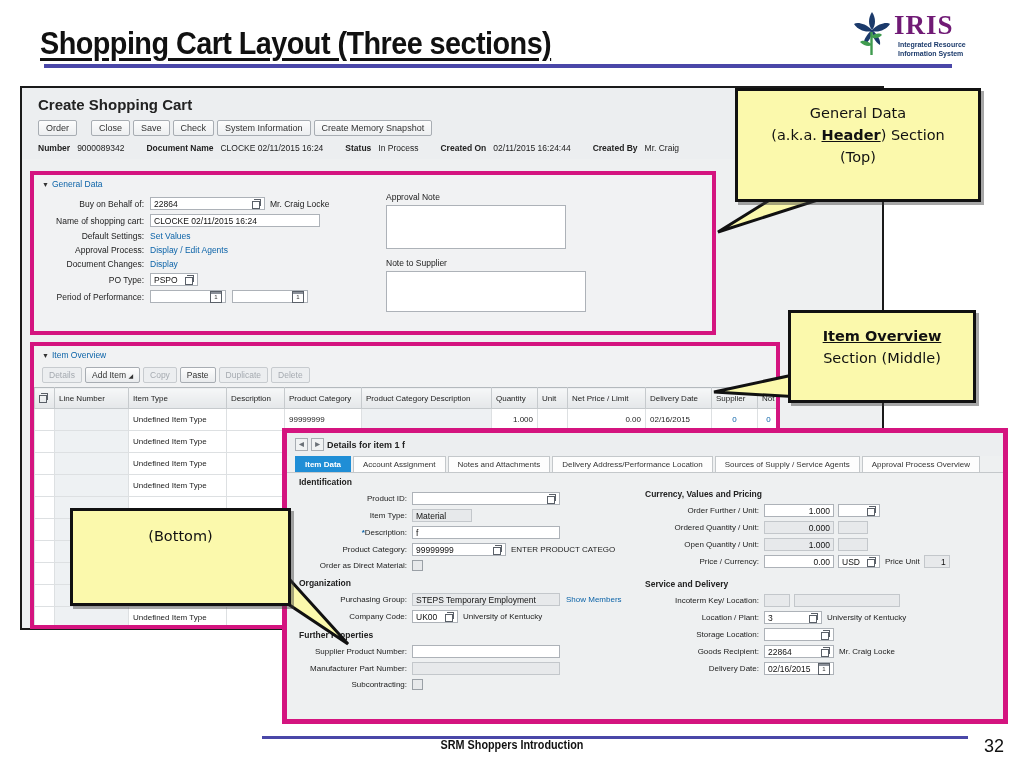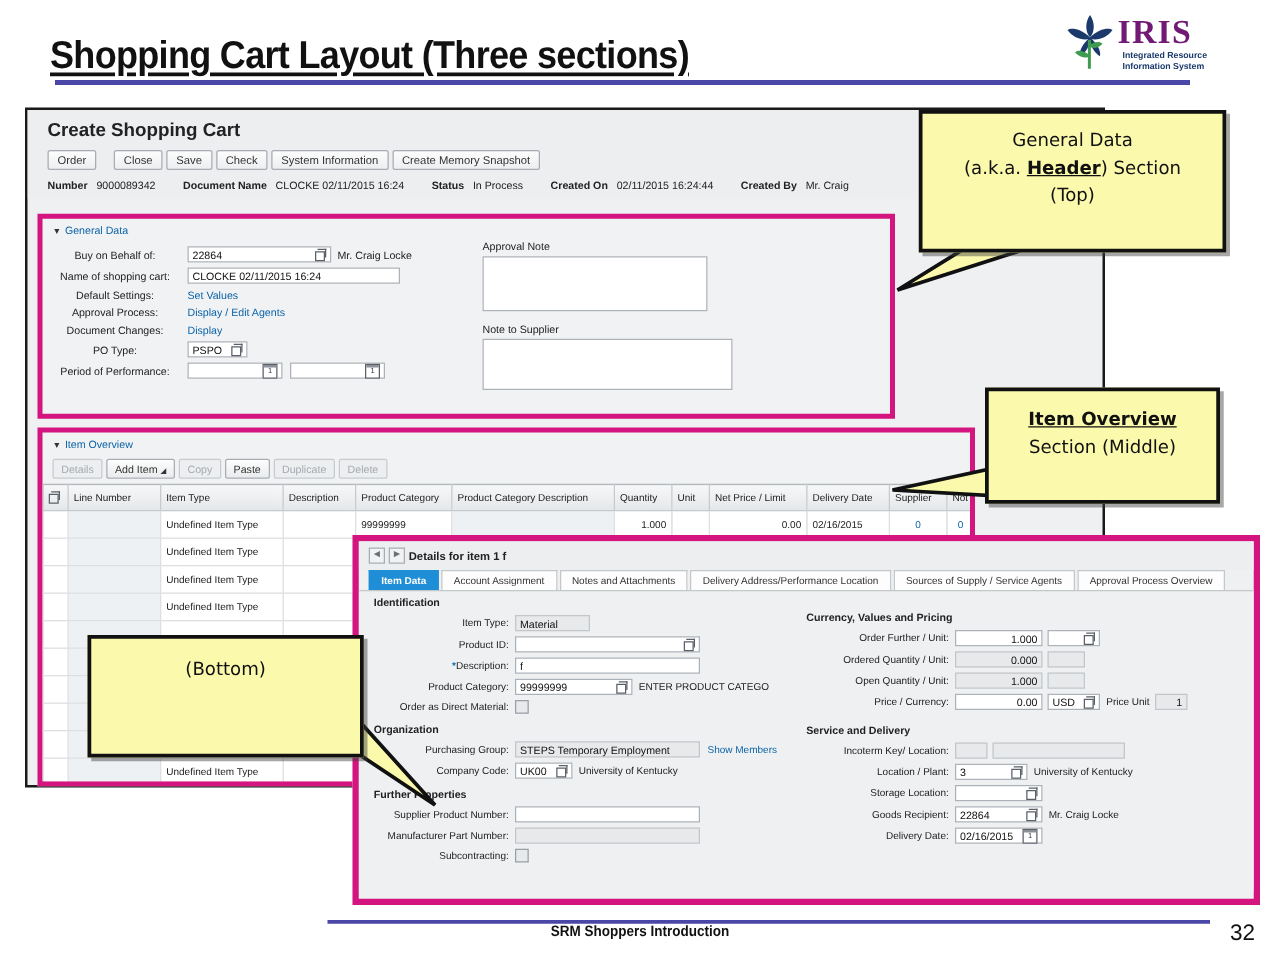--- a/index.html
+++ b/index.html
@@ -75,21 +75,21 @@
     overflow:hidden;z-index:30;
   }
 
   
   .sec-head{font-size:8.5px;color:#0b63a8;padding:4px 0 4px 8px;}
   .sec-head .tri{font-size:7px;margin-right:3px;color:#333;}
 
   
   .form-row{display:flex;align-items:center;margin-bottom:4px;}
   .form-lbl{
-    font-size:8.5px;color:#222;text-align:center;width:104px;margin-right:6px;
+    font-size:8.5px;color:#222;text-align:right;width:104px;margin-right:6px;
     white-space:nowrap;
   }
   .inp{
     background:#fff;border:1px solid #adb2b8;height:13px;font-size:8.5px;
     color:#111;padding:0 3px;display:flex;align-items:center;
     box-sizing:border-box;
   }
   .inp.ro{background:#e7e9eb;border:1px solid #c3c7cb;}
   .inp .f4{margin-left:auto;}
   .lnk{font-size:8.5px;color:#0b63a8;}
@@ -536,31 +536,31 @@
       <div class="det-tab">Sources of Supply / Service Agents</div>
       <div class="det-tab">Approval Process Overview</div>
     </div>
 
     <div class="det-body">
 
       <div class="dcol" style="left:12px;top:4px;width:340px;">
         <div class="grp-title">Identification</div>
 
         <div class="drow">
+          <div class="dlbl" style="width:108px;">Product ID:</div>
+          <div class="inp" style="width:148px;">
+              <span></span>
+              <span class="f4 f4icon"></span>
+            </div>
+        </div>
+
+        <div class="drow">
           <div class="dlbl" style="width:108px;">Item Type:</div>
           <div class="inp ro" style="width:60px;">
               <span>Material</span>
-            </div>
-        </div>
-
-        <div class="drow">
-          <div class="dlbl" style="width:108px;">Product ID:</div>
-          <div class="inp" style="width:148px;">
-              <span></span>
-              <span class="f4 f4icon"></span>
             </div>
         </div>
 
         <div class="drow">
           <div class="dlbl" style="width:108px;"><span class="req">*</span><span>Description:</span></div>
           <div class="inp" style="width:148px;">
               <span>f</span>
             </div>
         </div>
 

